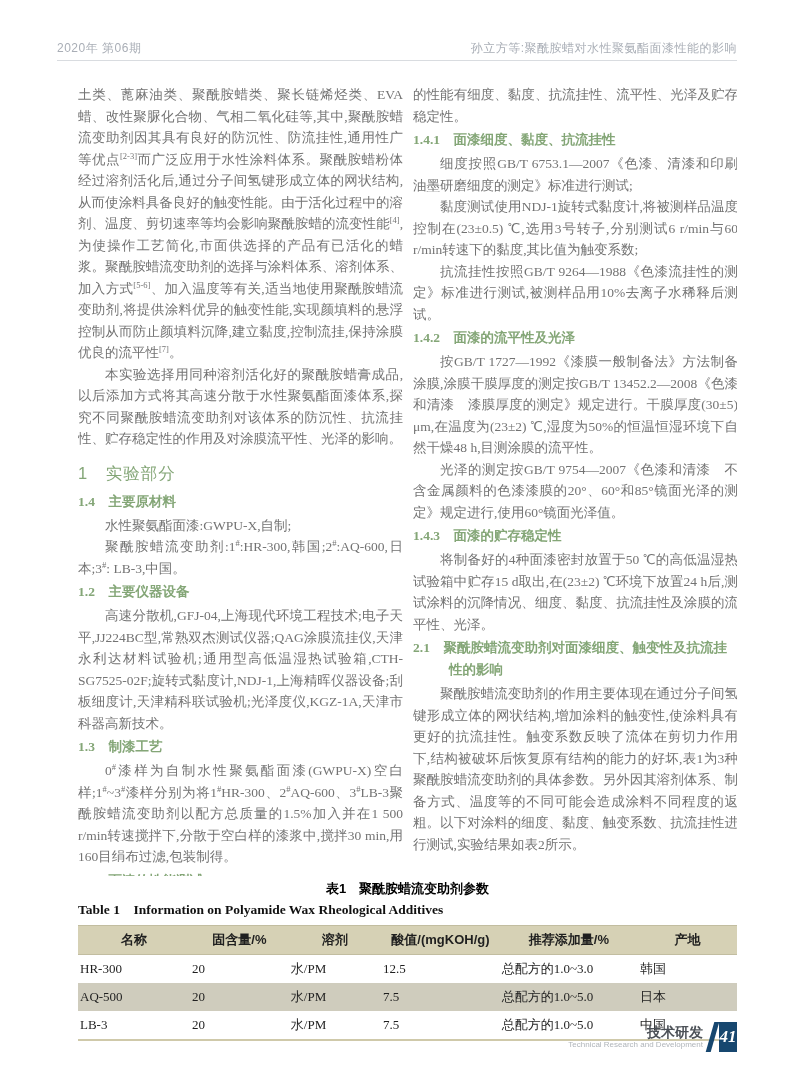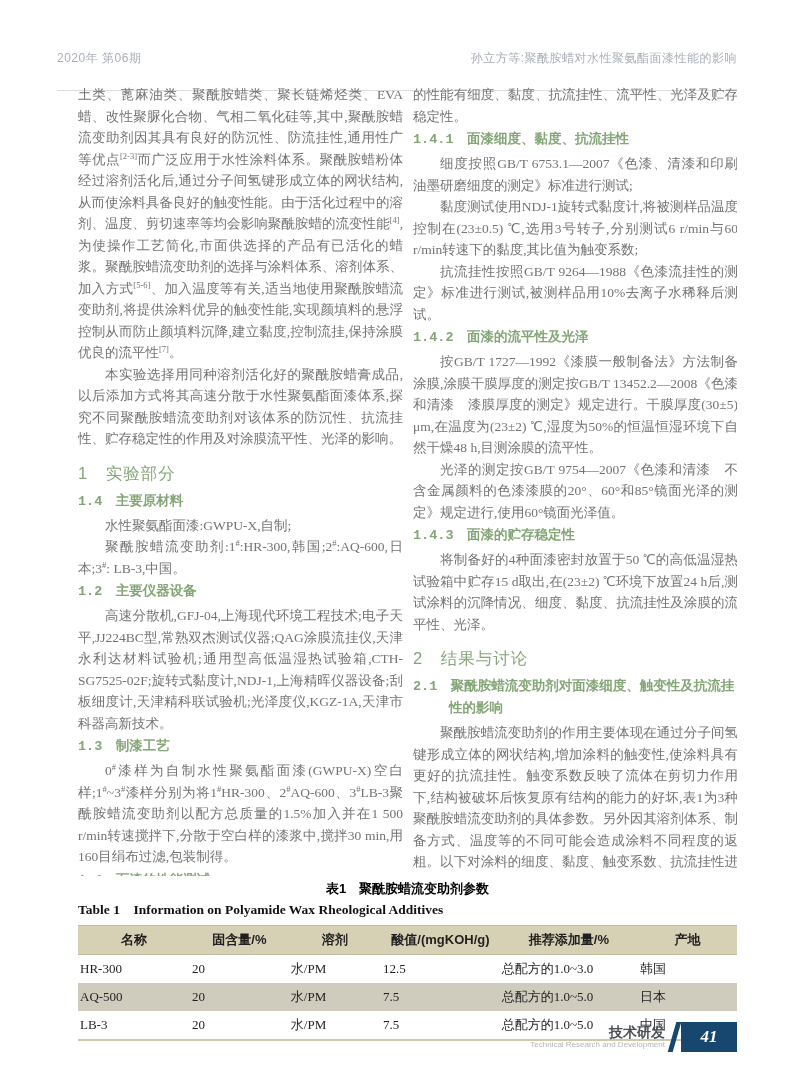--- a/index.html
+++ b/index.html
@@ -2,42 +2,42 @@
 <html style="--green: #84a677; --th-bg: #d6d1b5; --alt-bg: #cfccbd; --navy: #17476f;"><head>
 <meta charset="utf-8">
 <style>
   html,body{margin:0;padding:0;background:#ffffff;}
   .page{
     position:relative;width:794px;height:1077px;background:#ffffff;
     font-family:"Liberation Serif",serif;color:#222222;overflow:hidden;
   }
   
   .page-header{
-    position:absolute;top:50px;left:57px;right:57px;
+    position:absolute;top:40px;left:57px;right:57px;
     display:flex;justify-content:space-between;align-items:flex-end;
-    padding-bottom:23px;border-bottom:1px solid #d9dce0;
+    padding-bottom:3px;border-bottom:1px solid #d9dce0;
     font-family:"Liberation Sans",sans-serif;font-size:12px;color:#a9aeb6;
     letter-spacing:.5px;
   }
   
   .columns{
     position:absolute;top:84px;left:78px;width:659px;height:792px;
     display:flex;gap:10px;overflow:hidden;
   }
   .col{width:325px;flex:0 0 325px;overflow:hidden;}
   .col p{margin:0;font-size:13.5px;line-height:21.5px;text-align:justify;color:#737373;}
   .col p.indent{text-indent:2em;}
   .col sup{font-size:8.5px;vertical-align:super;line-height:0;}
   .h1{
     font-family:"Liberation Sans",sans-serif;font-weight:normal;
     color:var(--green);font-size:16.5px;line-height:22px;margin:12px 0 7px 0;
     letter-spacing:1px;
   }
   .h2{
-    font-family:Liberation Mono, monospace;font-weight:bold;
+    font-family:Liberation Serif, serif;font-weight:bold;
     color:var(--green);font-size:13.5px;line-height:22px;margin:2px 0 2px 0;
   }
   .h2.hang{padding-left:36px;text-indent:-36px;}
   
   .table-wrap{position:absolute;top:880px;left:78px;width:659px;}
   .tbl-title-cn{
     text-align:center;font-family:"Liberation Sans",sans-serif;font-weight:bold;
     font-size:13px;color:#000000;margin-bottom:3px;
   }
   .tbl-title-en{
@@ -62,21 +62,21 @@
   .footer-cn{
     font-family:"Liberation Sans",sans-serif;font-weight:bold;font-size:14px;
     color:#4c5157;line-height:16px;
   }
   .footer-en{
     font-family:"Liberation Sans",sans-serif;font-size:8px;color:#b0b5ba;line-height:10px;
   }
   .page-num-group{display:flex;align-items:stretch;height:30px;margin-top:-2px;}
   .page-num-stripe{width:5px;background:var(--navy);transform:skewX(-16deg);margin-right:4px;}
   .page-num-box{
-    width:56px;background:var(--navy);color:#ffffff;
+    width:18px;background:var(--navy);color:#ffffff;
     font-family:"Liberation Serif",serif;font-style:italic;font-weight:bold;
     font-size:17px;line-height:30px;text-align:center;
   }
 </style>
 </head>
 <body>
 
 <div class="page">
 
   <div class="page-header">
@@ -102,21 +102,20 @@
         <p class=""><span>的性能有细度、黏度、抗流挂性、流平性、光泽及贮存稳定性。</span></p>
         <div class="h2"><span>1.4.1　面漆细度、黏度、抗流挂性</span></div>
         <p class=" indent"><span>细度按照GB/T 6753.1—2007《色漆、清漆和印刷油墨研磨细度的测定》标准进行测试;</span></p>
         <p class=" indent"><span>黏度测试使用NDJ-1旋转式黏度计,将被测样品温度控制在(23±0.5) ℃,选用3号转子,分别测试6 r/min与60 r/min转速下的黏度,其比值为触变系数;</span></p>
         <p class=" indent"><span>抗流挂性按照GB/T 9264—1988《色漆流挂性的测定》标准进行测试,被测样品用10%去离子水稀释后测试。</span></p>
         <div class="h2"><span>1.4.2　面漆的流平性及光泽</span></div>
         <p class=" indent"><span>按GB/T 1727—1992《漆膜一般制备法》方法制备涂膜,涂膜干膜厚度的测定按GB/T 13452.2—2008《色漆和清漆　漆膜厚度的测定》规定进行。干膜厚度(30±5) μm,在温度为(23±2) ℃,湿度为50%的恒温恒湿环境下自然干燥48 h,目测涂膜的流平性。</span></p>
         <p class=" indent"><span>光泽的测定按GB/T 9754—2007《色漆和清漆　不含金属颜料的色漆漆膜的20°、60°和85°镜面光泽的测定》规定进行,使用60°镜面光泽值。</span></p>
         <div class="h2"><span>1.4.3　面漆的贮存稳定性</span></div>
         <p class=" indent"><span>将制备好的4种面漆密封放置于50 ℃的高低温湿热试验箱中贮存15 d取出,在(23±2) ℃环境下放置24 h后,测试涂料的沉降情况、细度、黏度、抗流挂性及涂膜的流平性、光泽。</span></p>
-        <div class="h1"><span>2　结果与讨论</span></div>
         <div class="h2 hang"><span>2.1　聚酰胺蜡流变助剂对面漆细度、触变性及抗流挂性的影响</span></div>
         <p class=" indent"><span>聚酰胺蜡流变助剂的作用主要体现在通过分子间氢键形成立体的网状结构,增加涂料的触变性,使涂料具有更好的抗流挂性。触变系数反映了流体在剪切力作用下,结构被破坏后恢复原有结构的能力的好坏,表1为3种聚酰胺蜡流变助剂的具体参数。另外因其溶剂体系、制备方式、温度等的不同可能会造成涂料不同程度的返粗。以下对涂料的细度、黏度、触变系数、抗流挂性进行测试,实验结果如表2所示。</span></p>
       </div>
   </div>
 
   <div class="table-wrap">
     <div class="tbl-title-cn">表1　聚酰胺蜡流变助剂参数</div>
     <div class="tbl-title-en">Table 1　Information on Polyamide Wax Rheological Additives</div>
     <table class="data">
       <colgroup>

